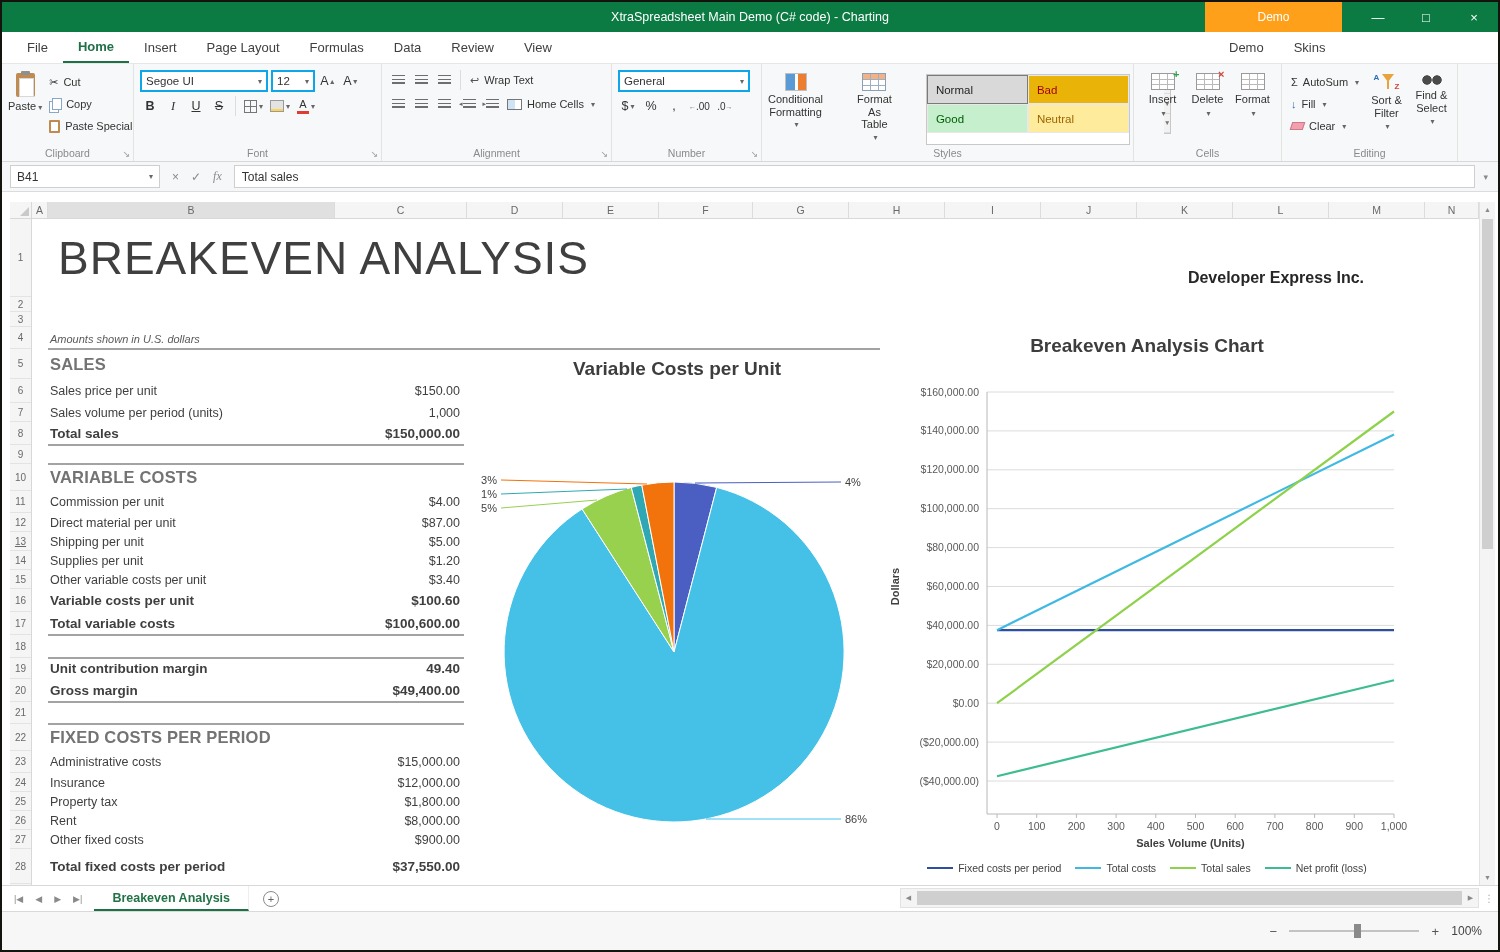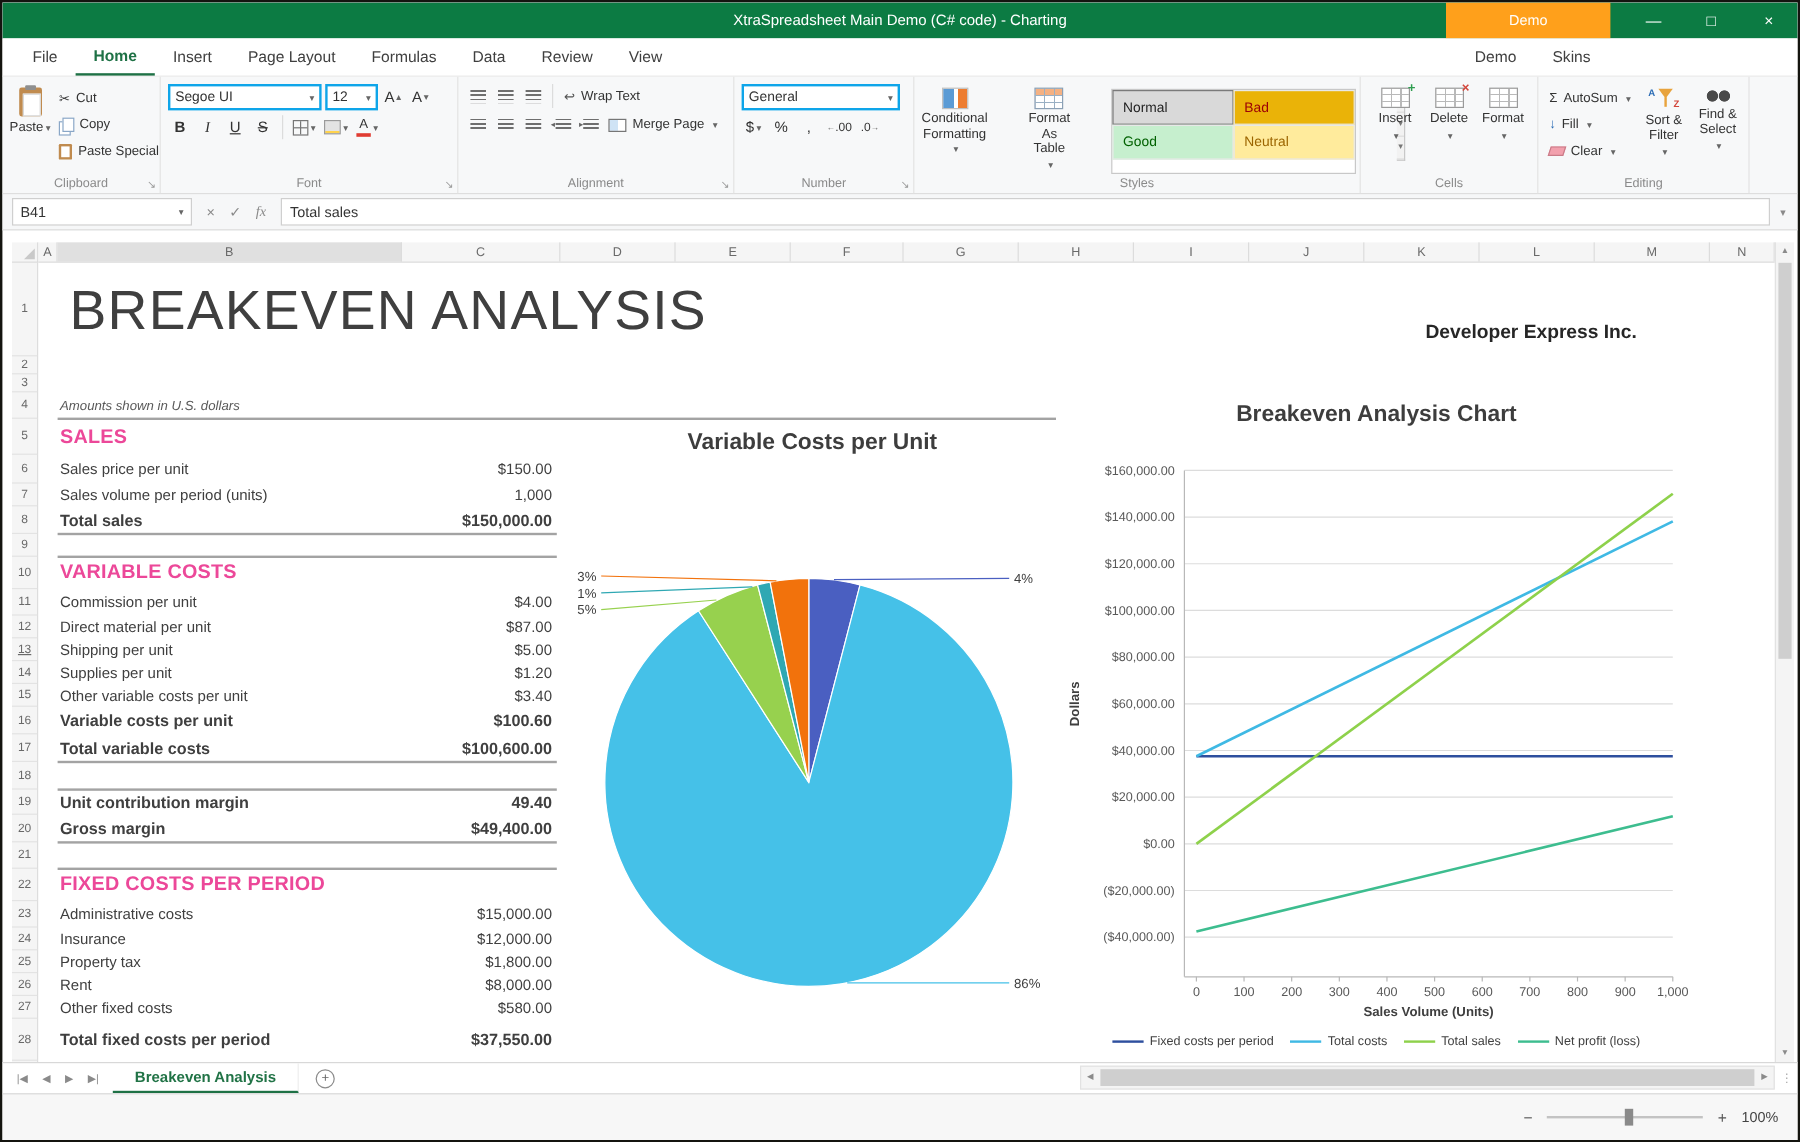--- a/index.html
+++ b/index.html
@@ -105,21 +105,21 @@
   .col-h { position:absolute; top:0; height:16px; line-height:16px; text-align:center; font-size:10.5px; color:#696969; border-right:1px solid #dcdcdc; }
   .col-h.sel { background:#e0e0e0; }
   .row-headers { position:absolute; left:8px; top:217px; width:22px; height:666px; background:#f5f5f5; border-right:1px solid #d8d8d8; }
   .row-h { position:absolute; left:0; right:0; text-align:center; font-size:10px; color:#696969; border-bottom:1px solid #e3e3e3; }
   .cells { position:absolute; left:30px; top:217px; width:1447px; height:666px; background:#fff; overflow:hidden; }
 
   
   .sheet-title { position:absolute; left:26px; top:12px; font-size:46px; color:#3f3f3f; letter-spacing:1px; }
   .company { position:absolute; left:1000px; top:50px; width:332px; text-align:right; font-size:16px; font-weight:bold; color:#262626; }
   .note { position:absolute; left:18px; top:114px; font-size:11px; font-style:italic; color:#595959; }
-  .sec-heading { position:absolute; left:18px; display:flex; align-items:center; font-size:16.5px; font-weight:bold; color:#ec4899; letter-spacing:0.2px; }
+  .sec-heading { position:absolute; left:18px; display:flex; align-items:center; font-size:16.5px; font-weight:bold; color:#737373; letter-spacing:0.2px; }
   .fin-row { position:absolute; left:18px; width:410px; display:flex; align-items:center; justify-content:space-between; font-size:12.5px; color:#3f3f3f; }
   .fin-row.bold { font-weight:bold; font-size:13.5px; }
   .fin-label { white-space:nowrap; }
   .fin-value { text-align:right; }
   .rule { position:absolute; height:2px; background:#a3a3a3; }
 
   
   .chart-title { position:absolute; font-size:19px; font-weight:bold; color:#3d3d3d; text-align:center; }
   #pie-title { left:435px; top:139px; width:420px; }
   #line-title { left:855px; top:116px; width:520px; }
@@ -288,21 +288,21 @@
           <span class="tbtn">
               <span class="mini">◂</span>
               <span class="ic-al"></span>
             </span>
           <span class="tbtn">
               <span class="mini">▸</span>
               <span class="ic-al"></span>
             </span>
           <div class="btn-small">
               <span class="ic-merge"></span>
-              <span>Merge Page</span>
+              <span>Home Cells</span>
               <span class="chev">▾</span>
             </div>
         </div>
       </div>
       <span class="rgroup-label">Alignment</span>
       <span class="launcher">↘</span>
     </div>
 
     <div class="rgroup" style="width:150px">
       <div class="g-col">
@@ -637,21 +637,21 @@
       <div class="fin-row" style="top: 573px; height: 19px;">
         <div class="fin-label">Property tax</div>
         <div class="fin-value">$1,800.00</div>
       </div>
       <div class="fin-row" style="top: 592px; height: 19px;">
         <div class="fin-label">Rent</div>
         <div class="fin-value">$8,000.00</div>
       </div>
       <div class="fin-row" style="top: 611px; height: 19px;">
         <div class="fin-label">Other fixed costs</div>
-        <div class="fin-value">$580.00</div>
+        <div class="fin-value">$900.00</div>
       </div>
       <div class="fin-row bold" style="top: 630px; height: 35px;">
         <div class="fin-label">Total fixed costs per period</div>
         <div class="fin-value">$37,550.00</div>
       </div>
       <div class="rule" style="top: 129px; left: 16px; width: 832px;"></div>
       <div class="rule" style="top: 225px; left: 16px; width: 416px;"></div>
       <div class="rule" style="top: 244px; left: 16px; width: 416px;"></div>
       <div class="rule" style="top: 415px; left: 16px; width: 416px;"></div>
       <div class="rule" style="top: 438px; left: 16px; width: 416px;"></div>

